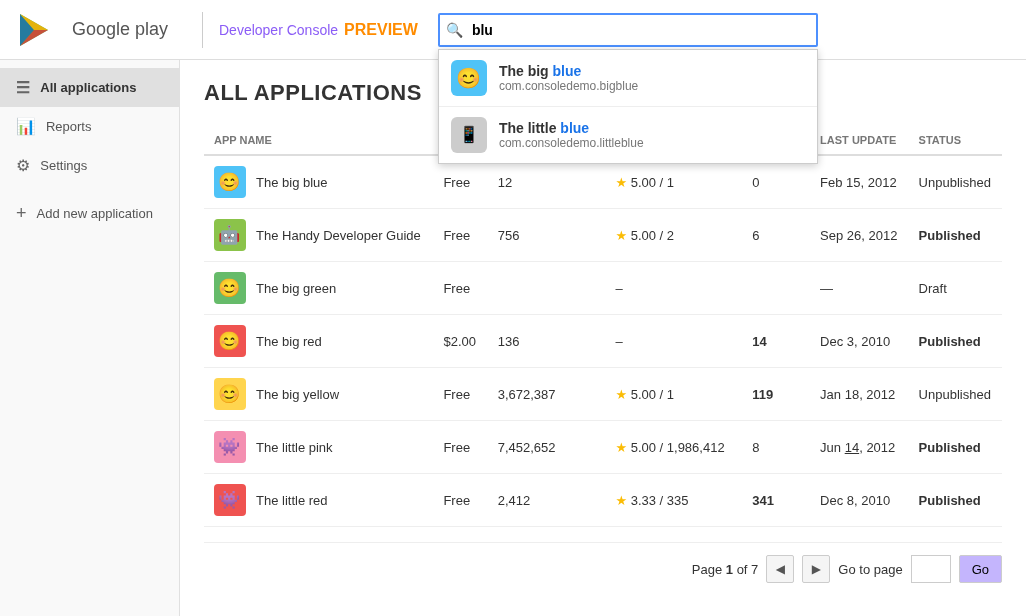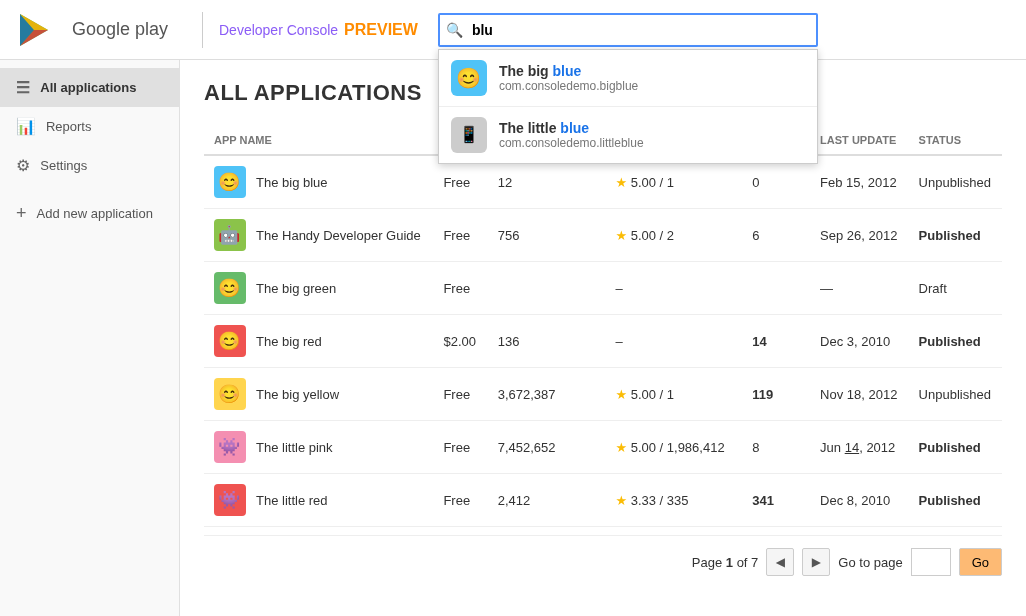--- a/index.html
+++ b/index.html
@@ -220,21 +220,21 @@
     .status-draft { color: #777; }
 
     
     #pagination {
       display: flex;
       align-items: center;
       justify-content: flex-end;
       padding: 12px 0 4px;
       gap: 8px;
       border-top: 1px solid #eee;
-      margin-top: 8px;
+      margin-top: 15px;
     }
     #pagination span { font-size: 13px; color: #333; }
     .page-btn {
       width: 28px;
       height: 28px;
       border: 1px solid #ccc;
       background: #f5f5f5;
       cursor: pointer;
       display: flex;
       align-items: center;
@@ -246,21 +246,21 @@
     #go-to-page-input {
       width: 40px;
       height: 28px;
       border: 1px solid #ccc;
       text-align: center;
       font-size: 13px;
     }
     #go-btn {
       height: 28px;
       padding: 0 12px;
-      background: #fdba74;
+      background: #c4b5fd;
       border: 1px solid #ccc;
       cursor: pointer;
       font-size: 13px;
       border-radius: 2px;
     }
   </style>
 </head>
 <body>
 
 <div id="header">
@@ -395,21 +395,21 @@
             <td>
     <div class="app-name-cell">
       <div class="app-icon" style="background:#ffd54f;">😊</div>
       <span>The big yellow</span>
     </div>
             </td>
             <td>Free</td>
             <td>3,672,387</td>
             <td class="rating-cell"><span class="rating-star">★</span> 5.00 / 1</td>
             <td style="font-weight: bold;">119</td>
-            <td>Nov 18, 2012</td>
+            <td>Jan 18, 2012</td>
             <td class="status-unpublished">Unpublished</td>
           </tr>
           <tr>
             <td>
     <div class="app-name-cell">
       <div class="app-icon" style="background:#f48fb1;">👾</div>
       <span>The little pink</span>
     </div>
             </td>
             <td>Free</td>

